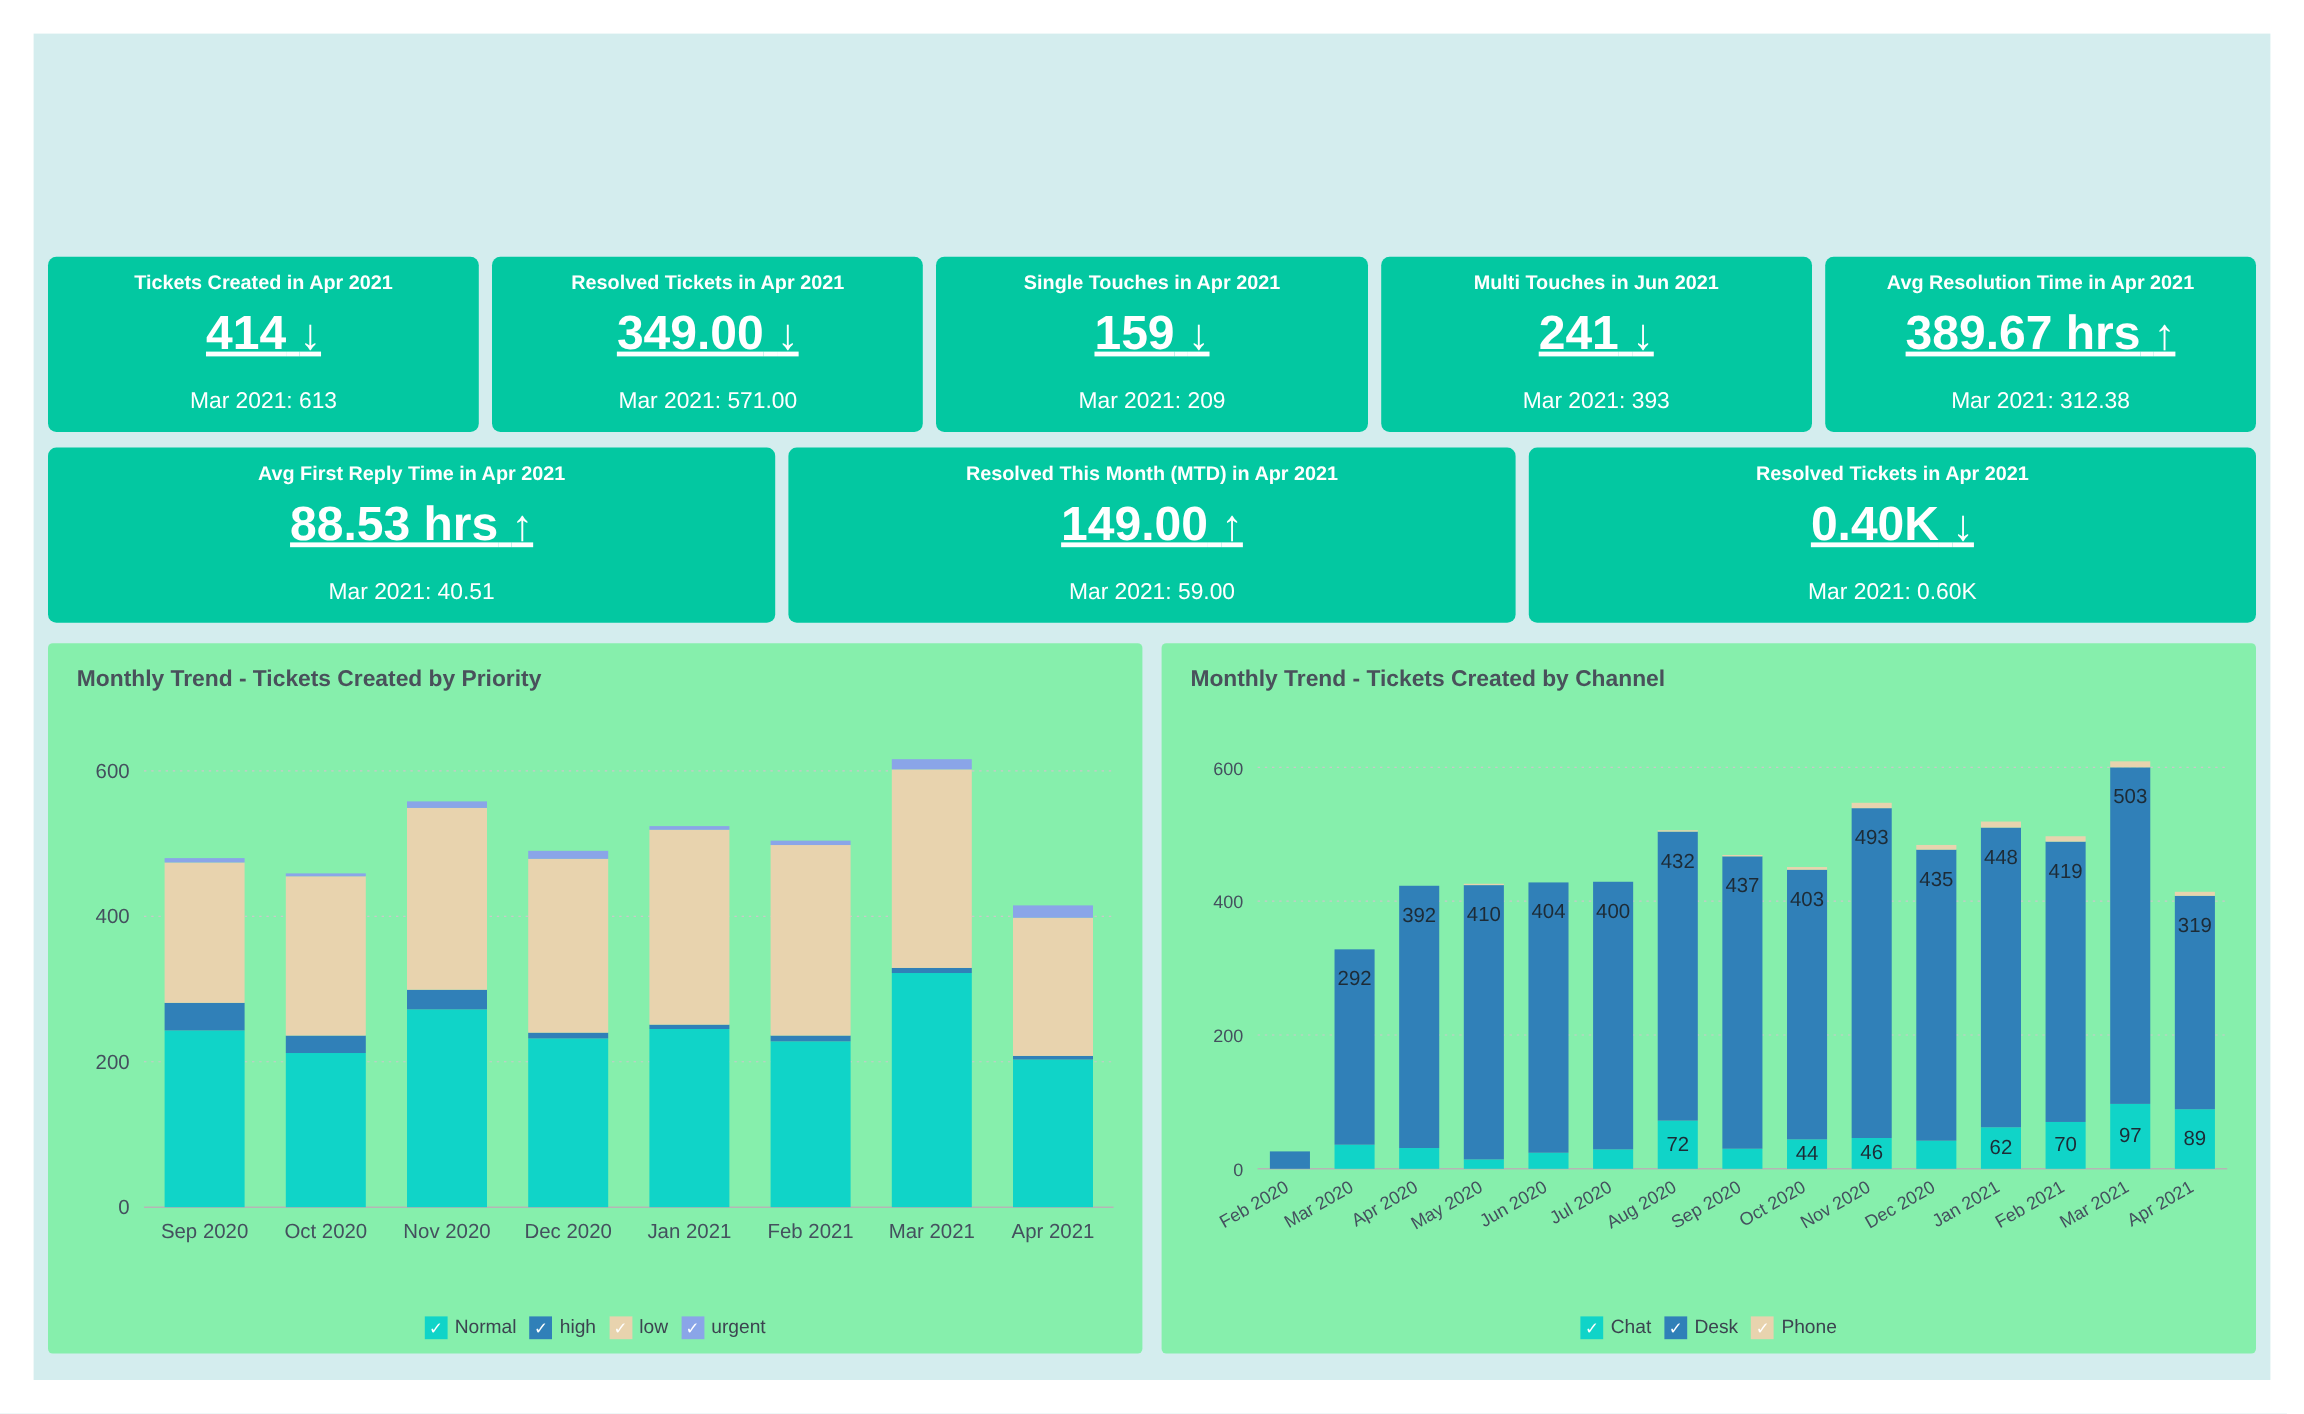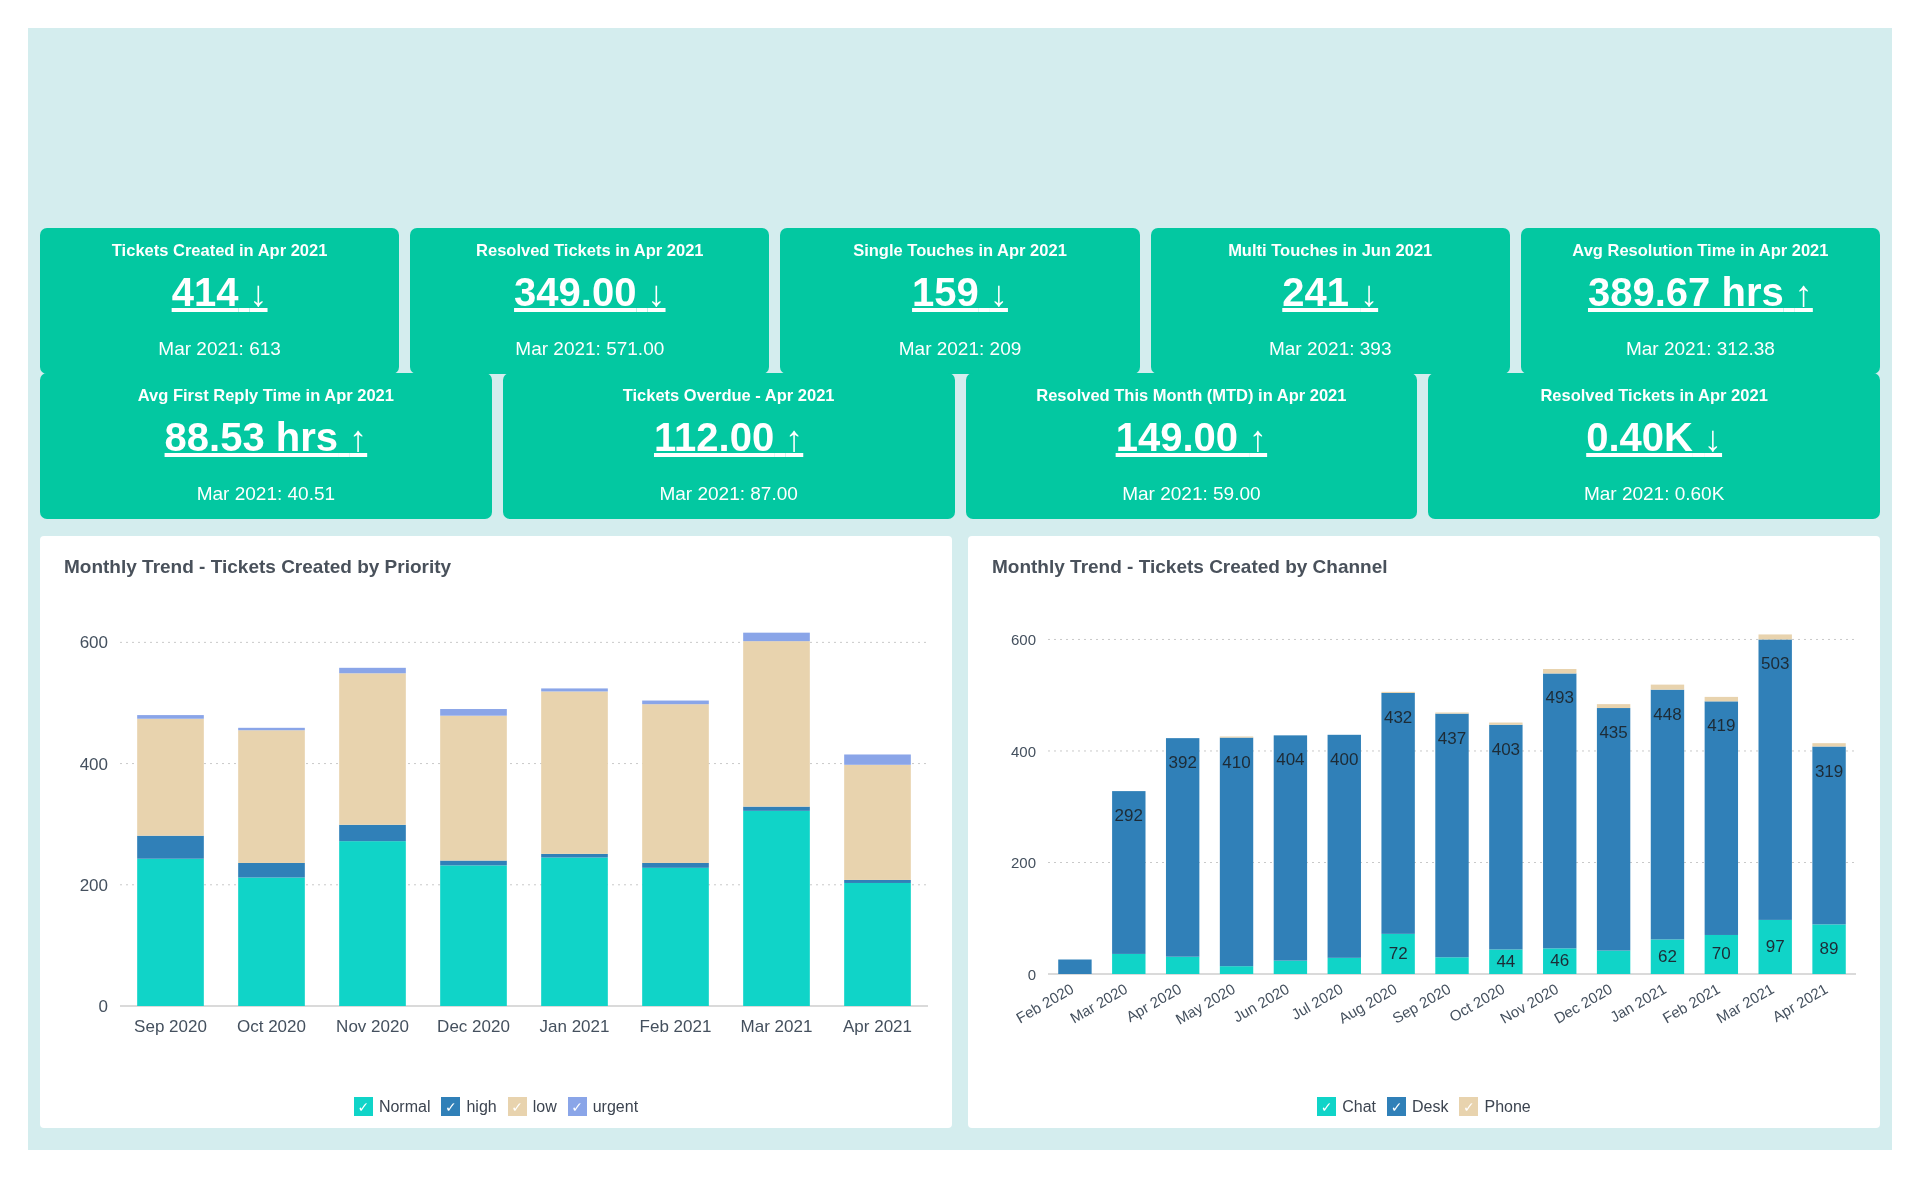--- a/index.html
+++ b/index.html
@@ -53,21 +53,21 @@
   .banner-svg { position: absolute; left: 0; top: 0; }
 
   
   .kpi-grid {
     position: absolute;
     left: 12px;
     width: 1840px;
     display: flex;
     gap: 11px;
   }
-  .kpi-row-1 { top: 200px; }
+  .kpi-row-1 { top: 186px; }
   .kpi-row-2 { top: 345px; }
 
   .kpi {
     flex: 1 1 0;
     height: 146px;
     background: #03c8a1;
     border-radius: 7px;
     display: flex;
     flex-direction: column;
     align-items: center;
@@ -103,21 +103,21 @@
     position: absolute;
     left: 12px;
     top: 508px;
     width: 1840px;
     height: 592px;
     display: flex;
     gap: 16px;
   }
   .panel {
     flex: 1 1 0;
-    background: #ffffff;
+    background: #86efac;
     border-radius: 4px;
     position: relative;
     overflow: hidden;
   }
   .panel-title {
     position: absolute;
     left: 24px;
     top: 20px;
     font-size: 19px;
     font-weight: bold;
@@ -178,25 +178,20 @@
       <div class="kpi-value"><span>389.67 hrs</span> <span class="arrow">↑</span></div>
       <div class="kpi-sub">Mar 2021: 312.38</div>
     </div>
   </div>
 
   <div class="kpi-grid kpi-row-2">
     <div class="kpi">
       <div class="kpi-label">Avg First Reply Time in Apr 2021</div>
       <div class="kpi-value"><span>88.53 hrs</span> <span class="arrow">↑</span></div>
       <div class="kpi-sub">Mar 2021: 40.51</div>
-    </div>
-    <div class="kpi">
-      <div class="kpi-label">Tickets Overdue - Apr 2021</div>
-      <div class="kpi-value"><span>112.00</span> <span class="arrow">↑</span></div>
-      <div class="kpi-sub">Mar 2021: 87.00</div>
     </div>
     <div class="kpi">
       <div class="kpi-label">Resolved This Month (MTD) in Apr 2021</div>
       <div class="kpi-value"><span>149.00</span> <span class="arrow">↑</span></div>
       <div class="kpi-sub">Mar 2021: 59.00</div>
     </div>
     <div class="kpi">
       <div class="kpi-label">Resolved Tickets in Apr 2021</div>
       <div class="kpi-value"><span>0.40K</span> <span class="arrow">↓</span></div>
       <div class="kpi-sub">Mar 2021: 0.60K</div>

